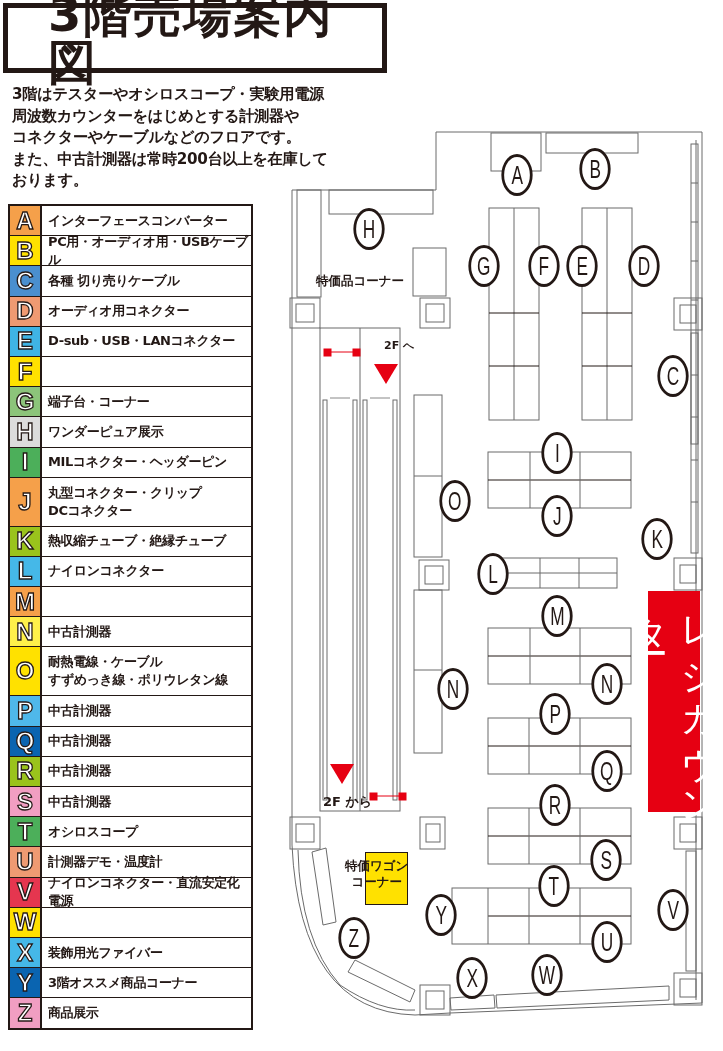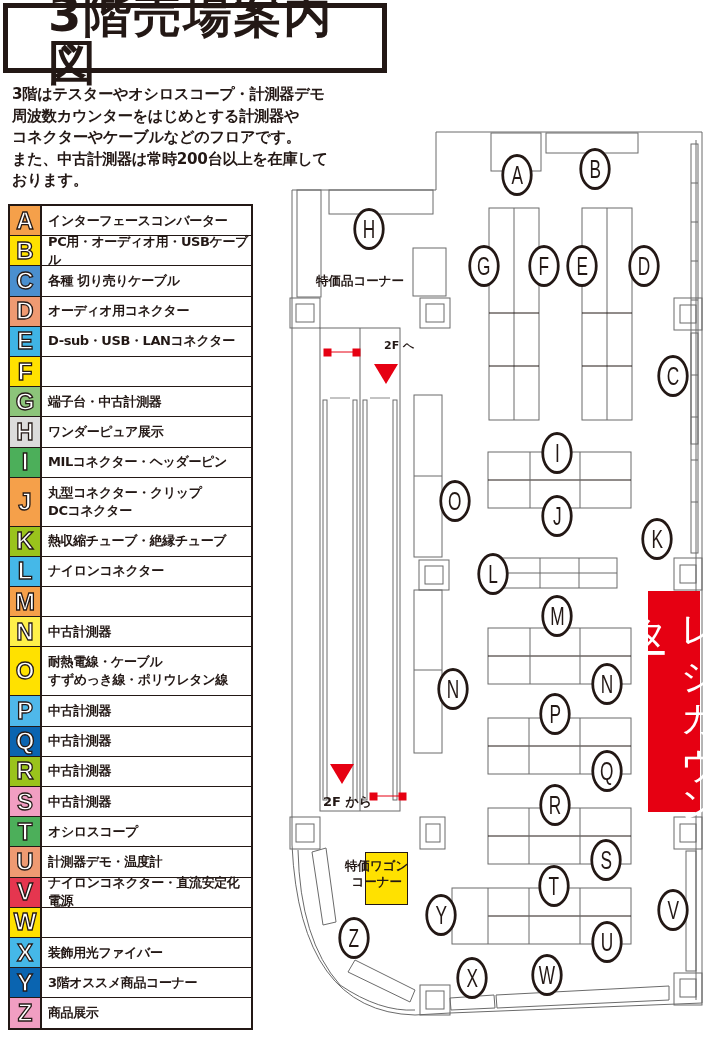--- a/index.html
+++ b/index.html
@@ -38,21 +38,21 @@
               font-size:37px; letter-spacing:2px; pointer-events:auto; }
   .wagon { position:absolute; left:365px; top:852px; width:43px; height:53px; background:#ffe100;
            border:1.5px solid #231815; box-sizing:border-box; }
 </style>
 </head>
 <body>
 
 <div class="title-box">
   <span>3階売場案内図</span>
 </div>
-<div class="intro">3階はテスターやオシロスコープ・計測器デモ
+<div class="intro">3階はテスターやオシロスコープ・実験用電源
 周波数カウンターをはじめとする計測器や
 コネクターやケーブルなどのフロアです。
 また、中古計測器は常時200台以上を在庫して
 おります。</div>
 
 <div class="legend" id="legend">
     <div class="row">
       <div class="badge" style="background: rgb(245, 160, 74);">A</div>
       <div class="label">インターフェースコンバーター</div>
     </div>
@@ -70,21 +70,21 @@
     </div>
     <div class="row">
       <div class="badge" style="background: rgb(63, 180, 229);">E</div>
       <div class="label">D-sub・USB・LANコネクター</div>
     </div>
     <div class="row">
       <div class="badge" style="background: rgb(255, 225, 0);">F</div>
     </div>
     <div class="row">
       <div class="badge" style="background: rgb(140, 196, 122);">G</div>
-      <div class="label">端子台・中古計測器</div>
+      <div class="label">端子台・コーナー</div>
     </div>
     <div class="row">
       <div class="badge" style="background: rgb(220, 220, 220);">H</div>
       <div class="label">ワンダーピュア展示</div>
     </div>
     <div class="row">
       <div class="badge" style="background: rgb(76, 175, 90);">I</div>
       <div class="label">MILコネクター・ヘッダーピン</div>
     </div>
     <div class="row tall">

